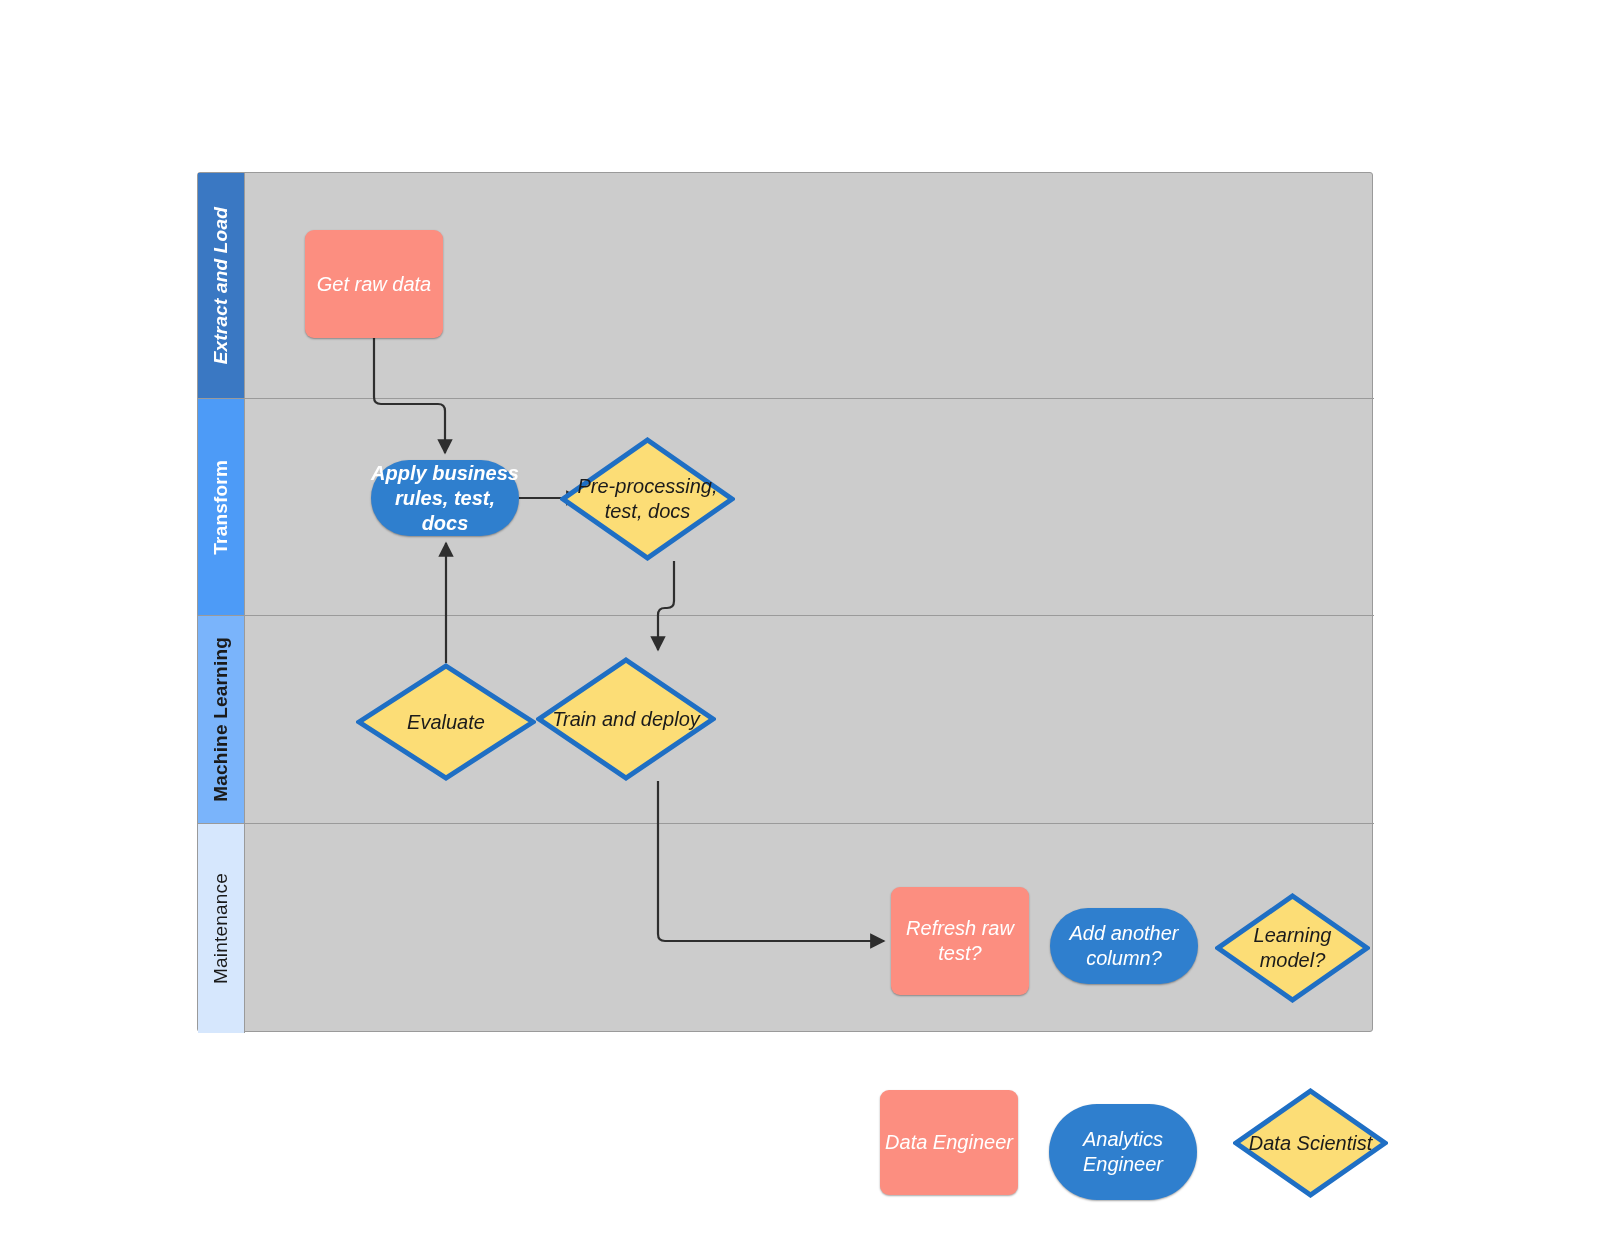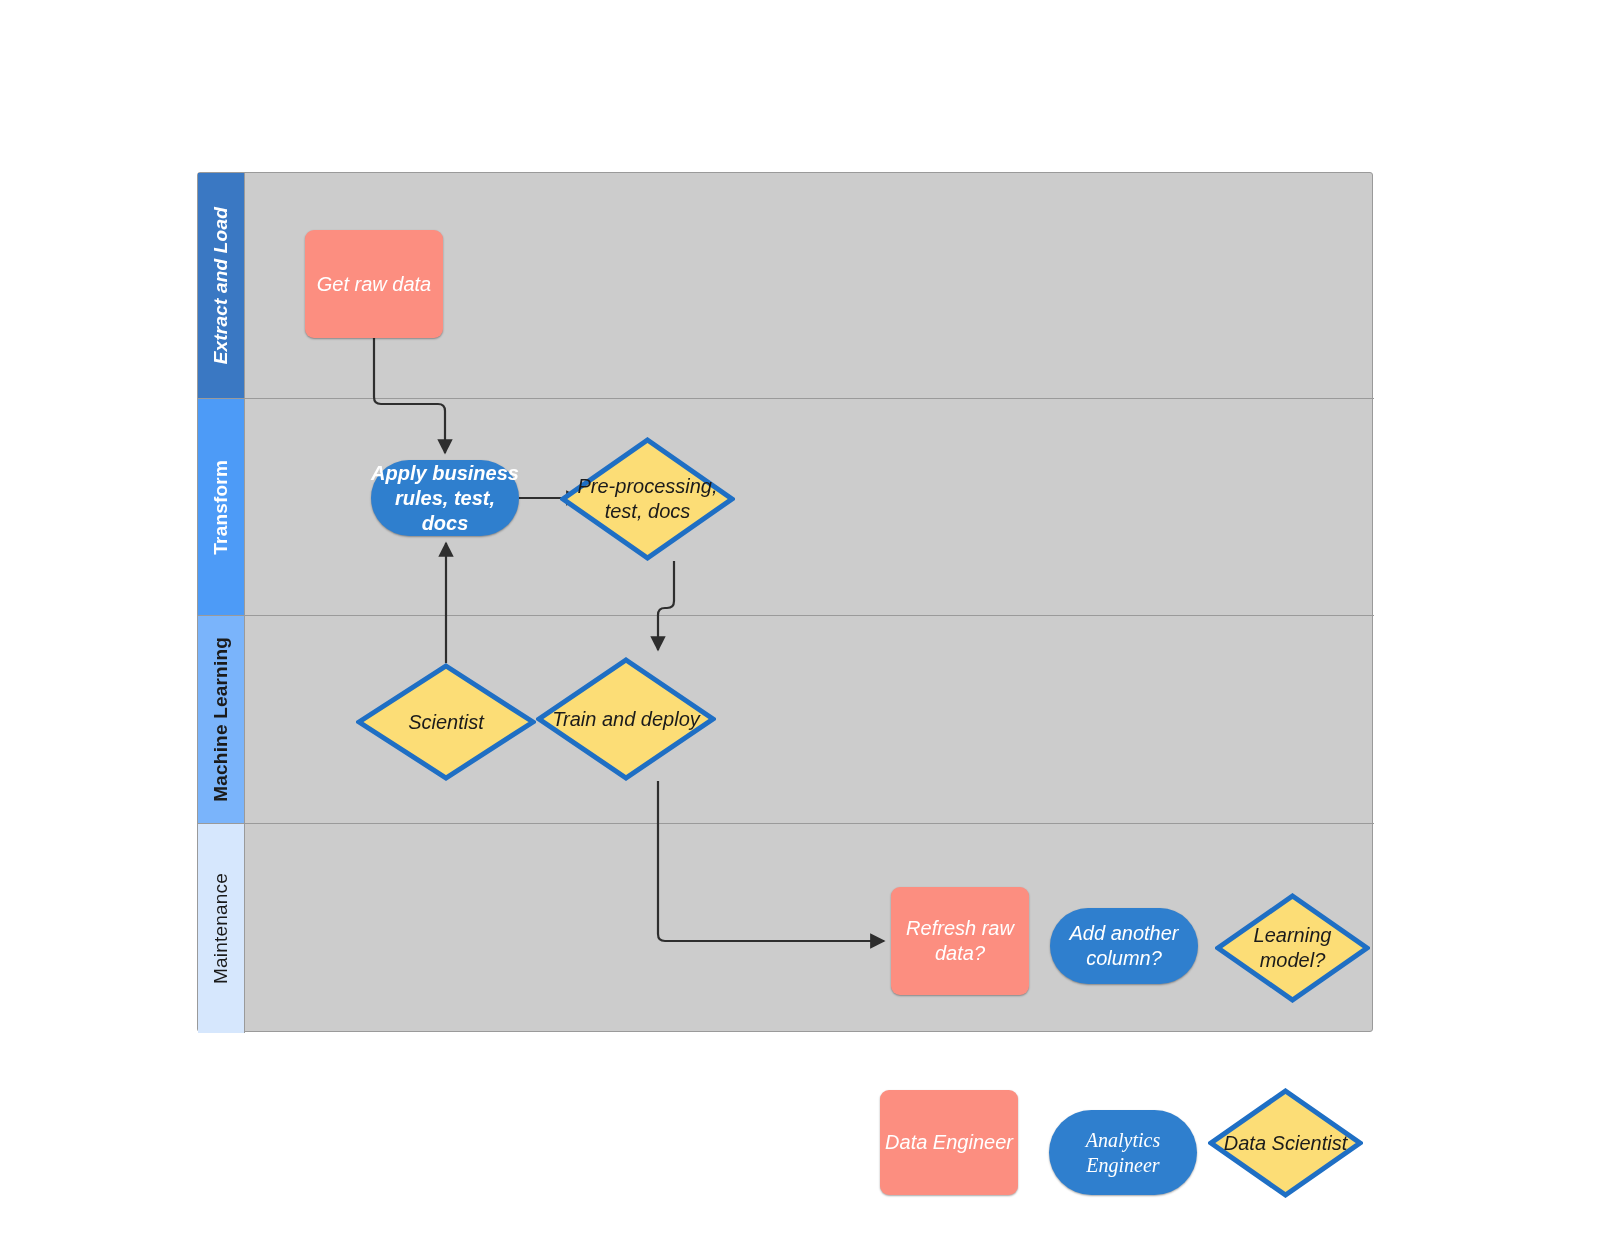--- a/index.html
+++ b/index.html
@@ -124,56 +124,56 @@
     <svg class="dia" viewBox="0 0 175 124" preserveAspectRatio="none">
       <polygon points="87.5,3 172,62 87.5,121 3,62" fill="#fcdd76" stroke="#1f6fc4" stroke-width="5"></polygon>
     </svg>
     <span class="dtxt">Pre-processing, test, docs</span>
   </div>
 
   <div class="node n-diamond" style="left:356px;top:663px;width:180px;height:118px;">
     <svg class="dia" viewBox="0 0 180 118" preserveAspectRatio="none">
       <polygon points="90,3 177,59 90,115 3,59" fill="#fcdd76" stroke="#1f6fc4" stroke-width="5"></polygon>
     </svg>
-    <span class="dtxt">Scientist</span>
+    <span class="dtxt">Evaluate</span>
   </div>
 
   <div class="node n-diamond" style="left:536px;top:657px;width:180px;height:124px;">
     <svg class="dia" viewBox="0 0 180 124" preserveAspectRatio="none">
       <polygon points="90,3 177,62 90,121 3,62" fill="#fcdd76" stroke="#1f6fc4" stroke-width="5"></polygon>
     </svg>
     <span class="dtxt">Train and deploy</span>
   </div>
 
   <div class="node n-rect" style="left:891px;top:887px;width:138px;height:108px;">
-    <span>Refresh raw data?</span>
+    <span>Refresh raw test?</span>
   </div>
 
   <div class="node n-pill" style="left:1050px;top:908px;width:148px;height:76px;">
     <span>Add another column?</span>
   </div>
 
   <div class="node n-diamond" style="left:1215px;top:893px;width:155px;height:110px;">
     <svg class="dia" viewBox="0 0 155 110" preserveAspectRatio="none">
       <polygon points="77.5,3 152,55 77.5,107 3,55" fill="#fcdd76" stroke="#1f6fc4" stroke-width="5"></polygon>
     </svg>
     <span class="dtxt">Learning model?</span>
   </div>
 
   <div class="legend">
 
     <div class="node n-rect" style="left:0px;top:0px;width:138px;height:105px;">
       <span>Data Engineer</span>
     </div>
 
-    <div class="node n-pill" style="left:169px;top:20px;width:148px;height:85px;font-family:Liberation Serif, serif;">
+    <div class="node n-pill" style="left:169px;top:14px;width:148px;height:96px;">
       <span>Analytics Engineer</span>
     </div>
 
-    <div class="node n-diamond" style="left:328px;top:-2px;width:155px;height:110px;">
+    <div class="node n-diamond" style="left:353px;top:-2px;width:155px;height:110px;">
       <svg class="dia" viewBox="0 0 155 110" preserveAspectRatio="none">
         <polygon points="77.5,3 152,55 77.5,107 3,55" fill="#fcdd76" stroke="#1f6fc4" stroke-width="5"></polygon>
       </svg>
       <span class="dtxt">Data Scientist</span>
     </div>
   </div>
 
 </div>
 
 </body></html>

